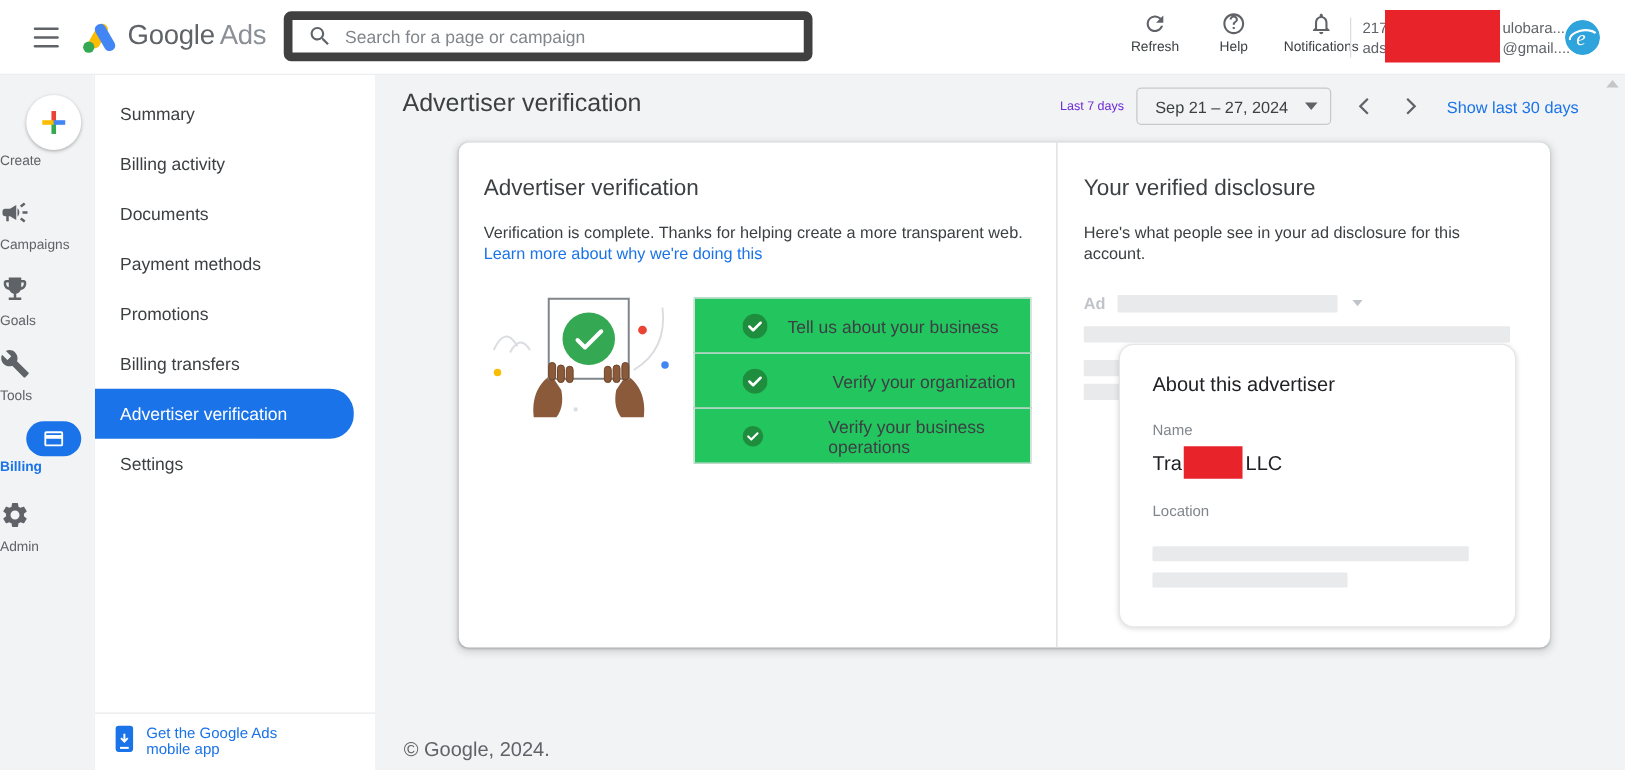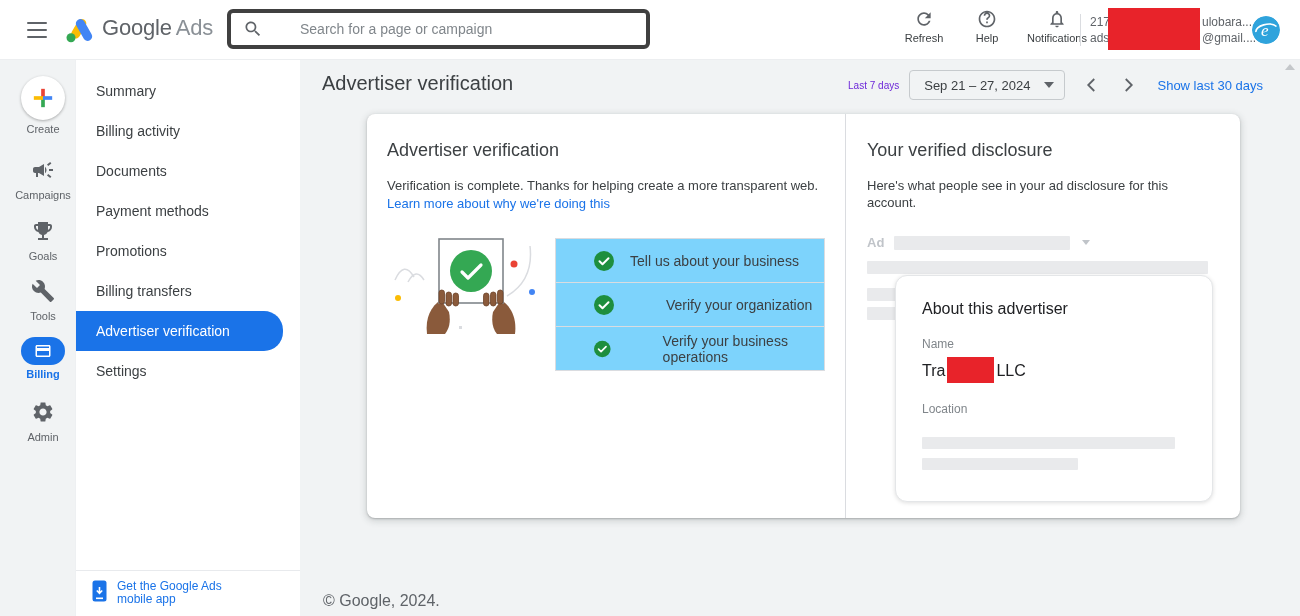--- a/index.html
+++ b/index.html
@@ -8,38 +8,38 @@
 
   
   .topbar { position:absolute; top:0; left:0; width:1300px; height:60px; background:#fff;
     border-bottom:1px solid #eceef0; z-index:5; }
   .hamburger { position:absolute; left:27px; top:22px; width:20px; height:16px; cursor:pointer; }
   .hamburger span { display:block; height:2px; background:#5f6368; margin-bottom:5px; border-radius:1px; }
   .logo { position:absolute; left:64px; top:14px; width:30px; height:32px; }
   .product { position:absolute; left:102px; top:15px; font-size:22px; color:#5f6368; letter-spacing:-0.2px; }
   .product .suffix { color:#8a9096; margin-left:4px; }
   .search { position:absolute; left:227px; top:9px; width:423px; height:40px;
-    border:4px solid #404040; border-radius:6px; background:#fff; display:flex; align-items:center;gap:27px; }
+    border:7px solid #404040; border-radius:6px; background:#fff; display:flex; align-items:center; }
   .search svg { margin-left:12px; flex:none; }
   .search input { border:none; outline:none; background:transparent; flex:1;
     font-size:14px; color:#3c4043; margin-left:10px; font-family:inherit; }
   .search input::placeholder { color:#80868b; }
   .tb-actions { position:absolute; left:888px; top:9px; display:flex; }
   .tb-action { display:flex; flex-direction:column; align-items:center; justify-content:flex-start; cursor:pointer; }
   .tb-action .lbl { font-size:11px; color:#3c4043; margin-top:3px; }
   .tb-action.w1{width:72px}.tb-action.w2{width:54px}.tb-action.w3{width:86px}
   .tb-divider { position:absolute; left:1080px; top:14px; width:1px; height:32px; background:#dadce0; }
   .acct-stats { position:absolute; left:1090px; top:14px; font-size:12px; color:#5f6368; line-height:16px; cursor:pointer;}
   .acct-redaction { position:absolute; left:1108px; top:8px; width:92px; height:42px; background:#e8232a; }
   .acct-email { position:absolute; left:1202px; top:14px; font-size:12px; color:#5f6368; line-height:16px; cursor:pointer;}
   .avatar { position:absolute; left:1252px; top:16px; width:28px; height:28px; border-radius:50%; cursor:pointer; }
 
   
   .rail { position:absolute; top:60px; left:0; width:75px; height:556px; background:#f1f3f4; }
-  .rail-item { position:absolute; left:0; width:86px; text-align:center; cursor:pointer; }
+  .rail-item { position:absolute; left:0; width:86px; cursor:pointer; }
   .rail-item .lbl { font-size:11px; color:#5f6368; margin-top:3px; }
   .create-circle { width:44px; height:44px; border-radius:50%; background:#fff; margin:0 auto;
     box-shadow:0 1px 3px rgba(0,0,0,.3); display:flex; align-items:center; justify-content:center; }
   .billing-pill { width:44px; height:28px; border-radius:14px; background:#1a73e8; margin:0 auto;
     display:flex; align-items:center; justify-content:center; }
   .rail-item.active .lbl { color:#1a73e8; font-weight:bold; }
 
   
   .nav { position:absolute; top:60px; left:75px; width:225px; height:556px; background:#fff;
     border-left:1px solid #eef0f2; }
@@ -72,21 +72,21 @@
     border-right:1px solid #dadce0; padding:26px 20px; }
   .pane-right { position:absolute; left:480px; top:0; width:393px; height:404px; padding:26px 20px; }
   .card h3 { font-size:18px; font-weight:400; color:#3c4043; }
   .card p { margin-top:16px; font-size:13px; line-height:17px; color:#3c4043; }
   .learn-link { display:inline-block; font-size:13px; color:#1a73e8; cursor:pointer; }
 
   .verify-row { margin-top:22px; display:flex; }
   .illustration { flex:none; }
   .checklist { flex:1; margin-left:8px; margin-top:4px; }
   .check-row { height:45px; border:1px solid #dadce0; display:flex; align-items:center;
-    padding-left:38px; background:#7dd3fc; }
+    padding-left:38px; background:#22c55e; }
   .check-row + .check-row { margin-top:-1px;gap:36px; }
   .check-row .lbl { font-size:14px; color:#3c4043; margin-left:16px; }
 
   .admock { position:relative; margin-top:24px; height:260px; }
   .ad-row { display:flex; align-items:center; }
   .ad-tag { font-size:13px; font-weight:bold; color:#c0c4c9; }
   .ph-bar { background:#e9eaec; border-radius:1px; }
   .ad-row .ph-bar { width:176px; height:14px; margin-left:10px; }
   .ad-row .caret-down { border-top-color:#c0c4c9; margin-left:12px; border-left-width:4px; border-right-width:4px; border-top-width:5px;}
   .bar-long { width:341px; height:13px; margin-top:11px; }

